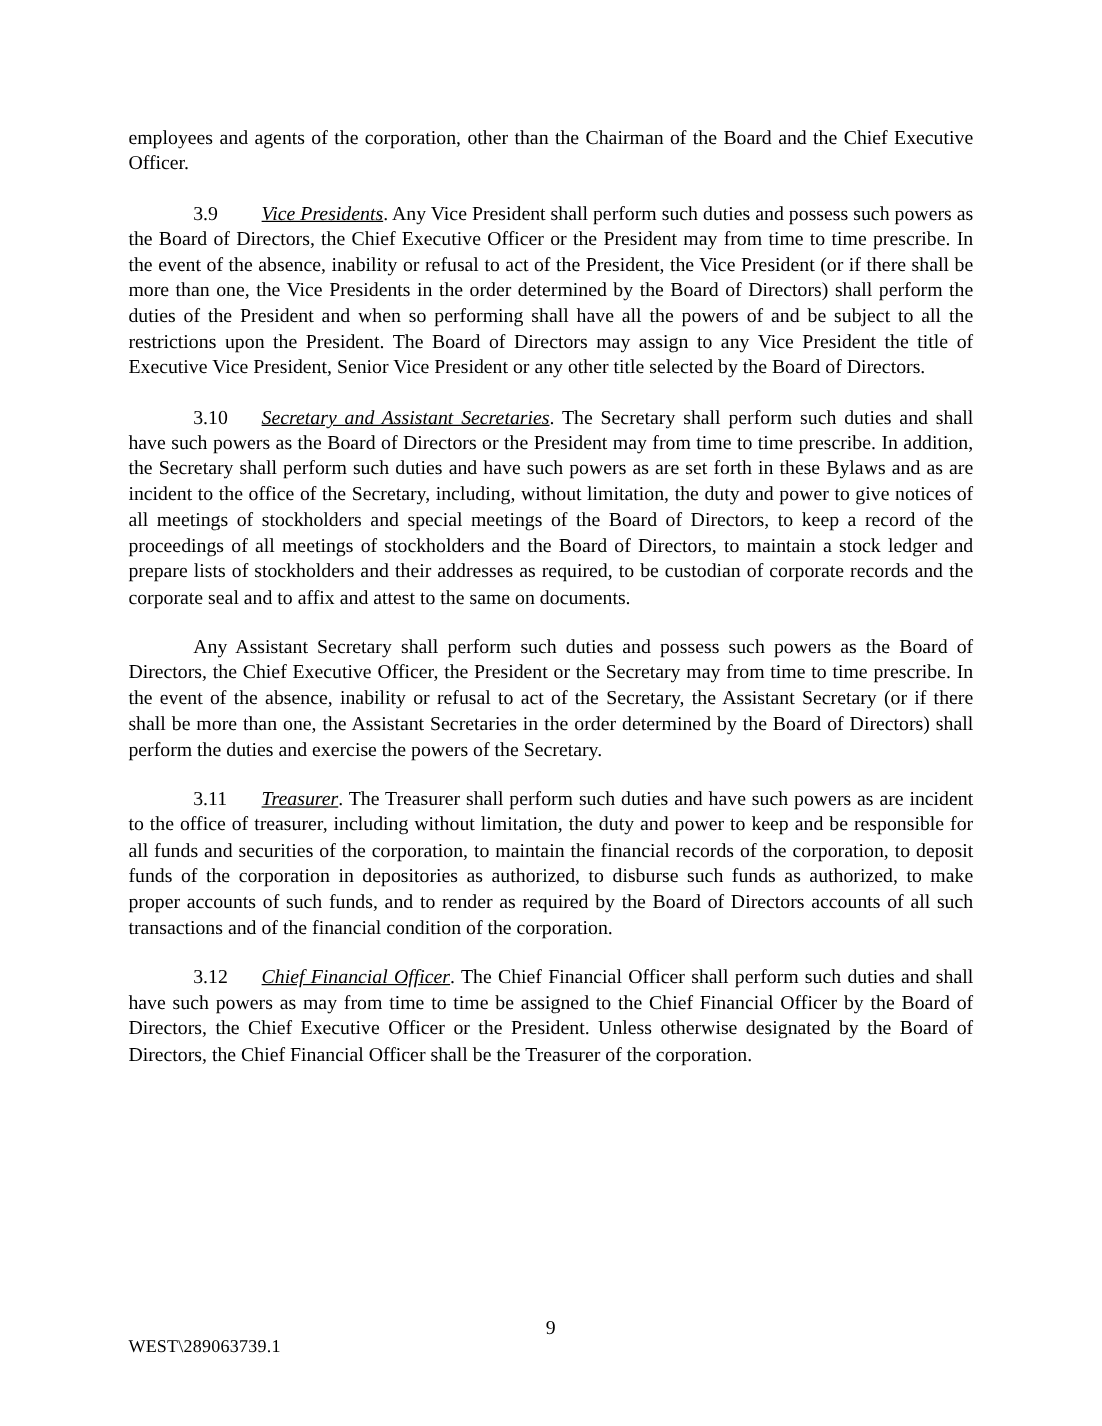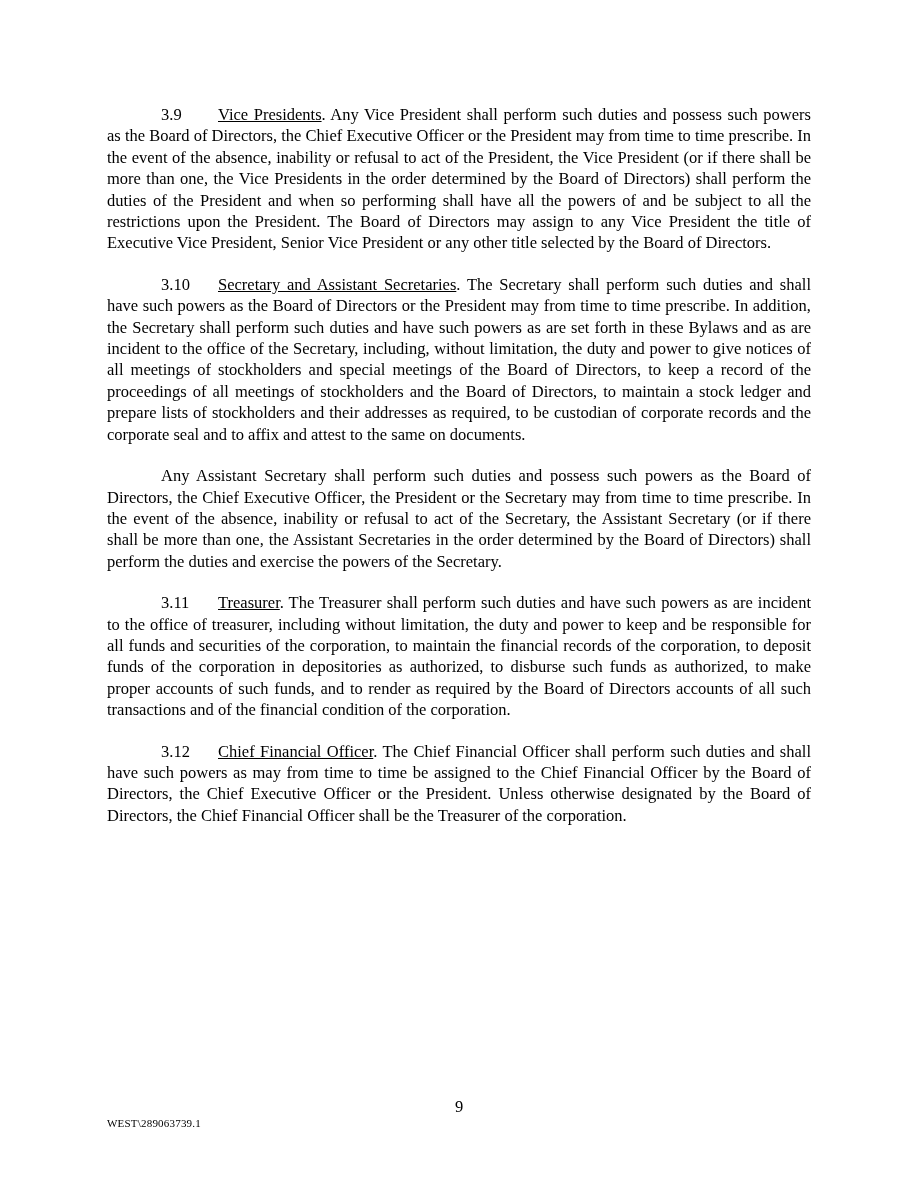--- a/index.html
+++ b/index.html
@@ -32,45 +32,47 @@
     p.para.indent {
       text-indent: 54px;
     }
     .secnum {
       display: inline-block;
       min-width: 57px;
       text-indent: 0;
     }
     .heading {
       text-decoration: underline;
+      font-style: italic;
     }
     .footer-page-number {
       position: absolute;
       top: 1098px;
       left: 0;
       width: 100%;
       text-align: center;
       font-size: 16.5px;
       line-height: 18px;
     }
     .footer-doc-id {
       position: absolute;
       top: 1116px;
       left: 107px;
-      font-size: 11px;
+      font-size: 15px;
       line-height: 14px;
       letter-spacing: 0.2px;
     }
   </style>
 </head>
 <body>
 
 <div class="page">
   <div class="content">
 
+    <p class="para">employees and agents of the corporation, other than the Chairman of the Board and the Chief Executive Officer.</p>
 
     <p class="para indent"><span class="secnum">3.9</span><span class="heading">Vice Presidents</span><span>.</span> <span>Any Vice President shall perform such duties and possess such powers as the Board of Directors, the Chief Executive Officer or the President may from time to time prescribe.  In the event of the absence, inability or refusal to act of the President, the Vice President (or if there shall be more than one, the Vice Presidents in the order determined by the Board of Directors) shall perform the duties of the President and when so performing shall have all the powers of and be subject to all the restrictions upon the President.  The Board of Directors may assign to any Vice President the title of Executive Vice President, Senior Vice President or any other title selected by the Board of Directors.</span></p>
 
     <p class="para indent"><span class="secnum">3.10</span><span class="heading">Secretary and Assistant Secretaries</span><span>.</span> <span>The Secretary shall perform such duties and shall have such powers as the Board of Directors or the President may from time to time prescribe.  In addition, the Secretary shall perform such duties and have such powers as are set forth in these Bylaws and as are incident to the office of the Secretary, including, without limitation, the duty and power to give notices of all meetings of stockholders and special meetings of the Board of Directors, to keep a record of the proceedings of all meetings of stockholders and the Board of Directors, to maintain a stock ledger and prepare lists of stockholders and their addresses as required, to be custodian of corporate records and the corporate seal and to affix and attest to the same on documents.</span></p>
 
     <p class="para indent">Any Assistant Secretary shall perform such duties and possess such powers as the Board of Directors, the Chief Executive Officer, the President or the Secretary may from time to time prescribe.  In the event of the absence, inability or refusal to act of the Secretary, the Assistant Secretary (or if there shall be more than one, the Assistant Secretaries in the order determined by the Board of Directors) shall perform the duties and exercise the powers of the Secretary.</p>
 
 
     <p class="para indent"><span class="secnum">3.11</span><span class="heading">Treasurer</span><span>.</span> <span>The Treasurer shall perform such duties and have such powers as are incident to the office of treasurer, including without limitation, the duty and power to keep and be responsible for all funds and securities of the corporation, to maintain the financial records of the corporation, to deposit funds of the corporation in depositories as authorized, to disburse such funds as authorized, to make proper accounts of such funds, and to render as required by the Board of Directors accounts of all such transactions and of the financial condition of the corporation.</span></p>
 

